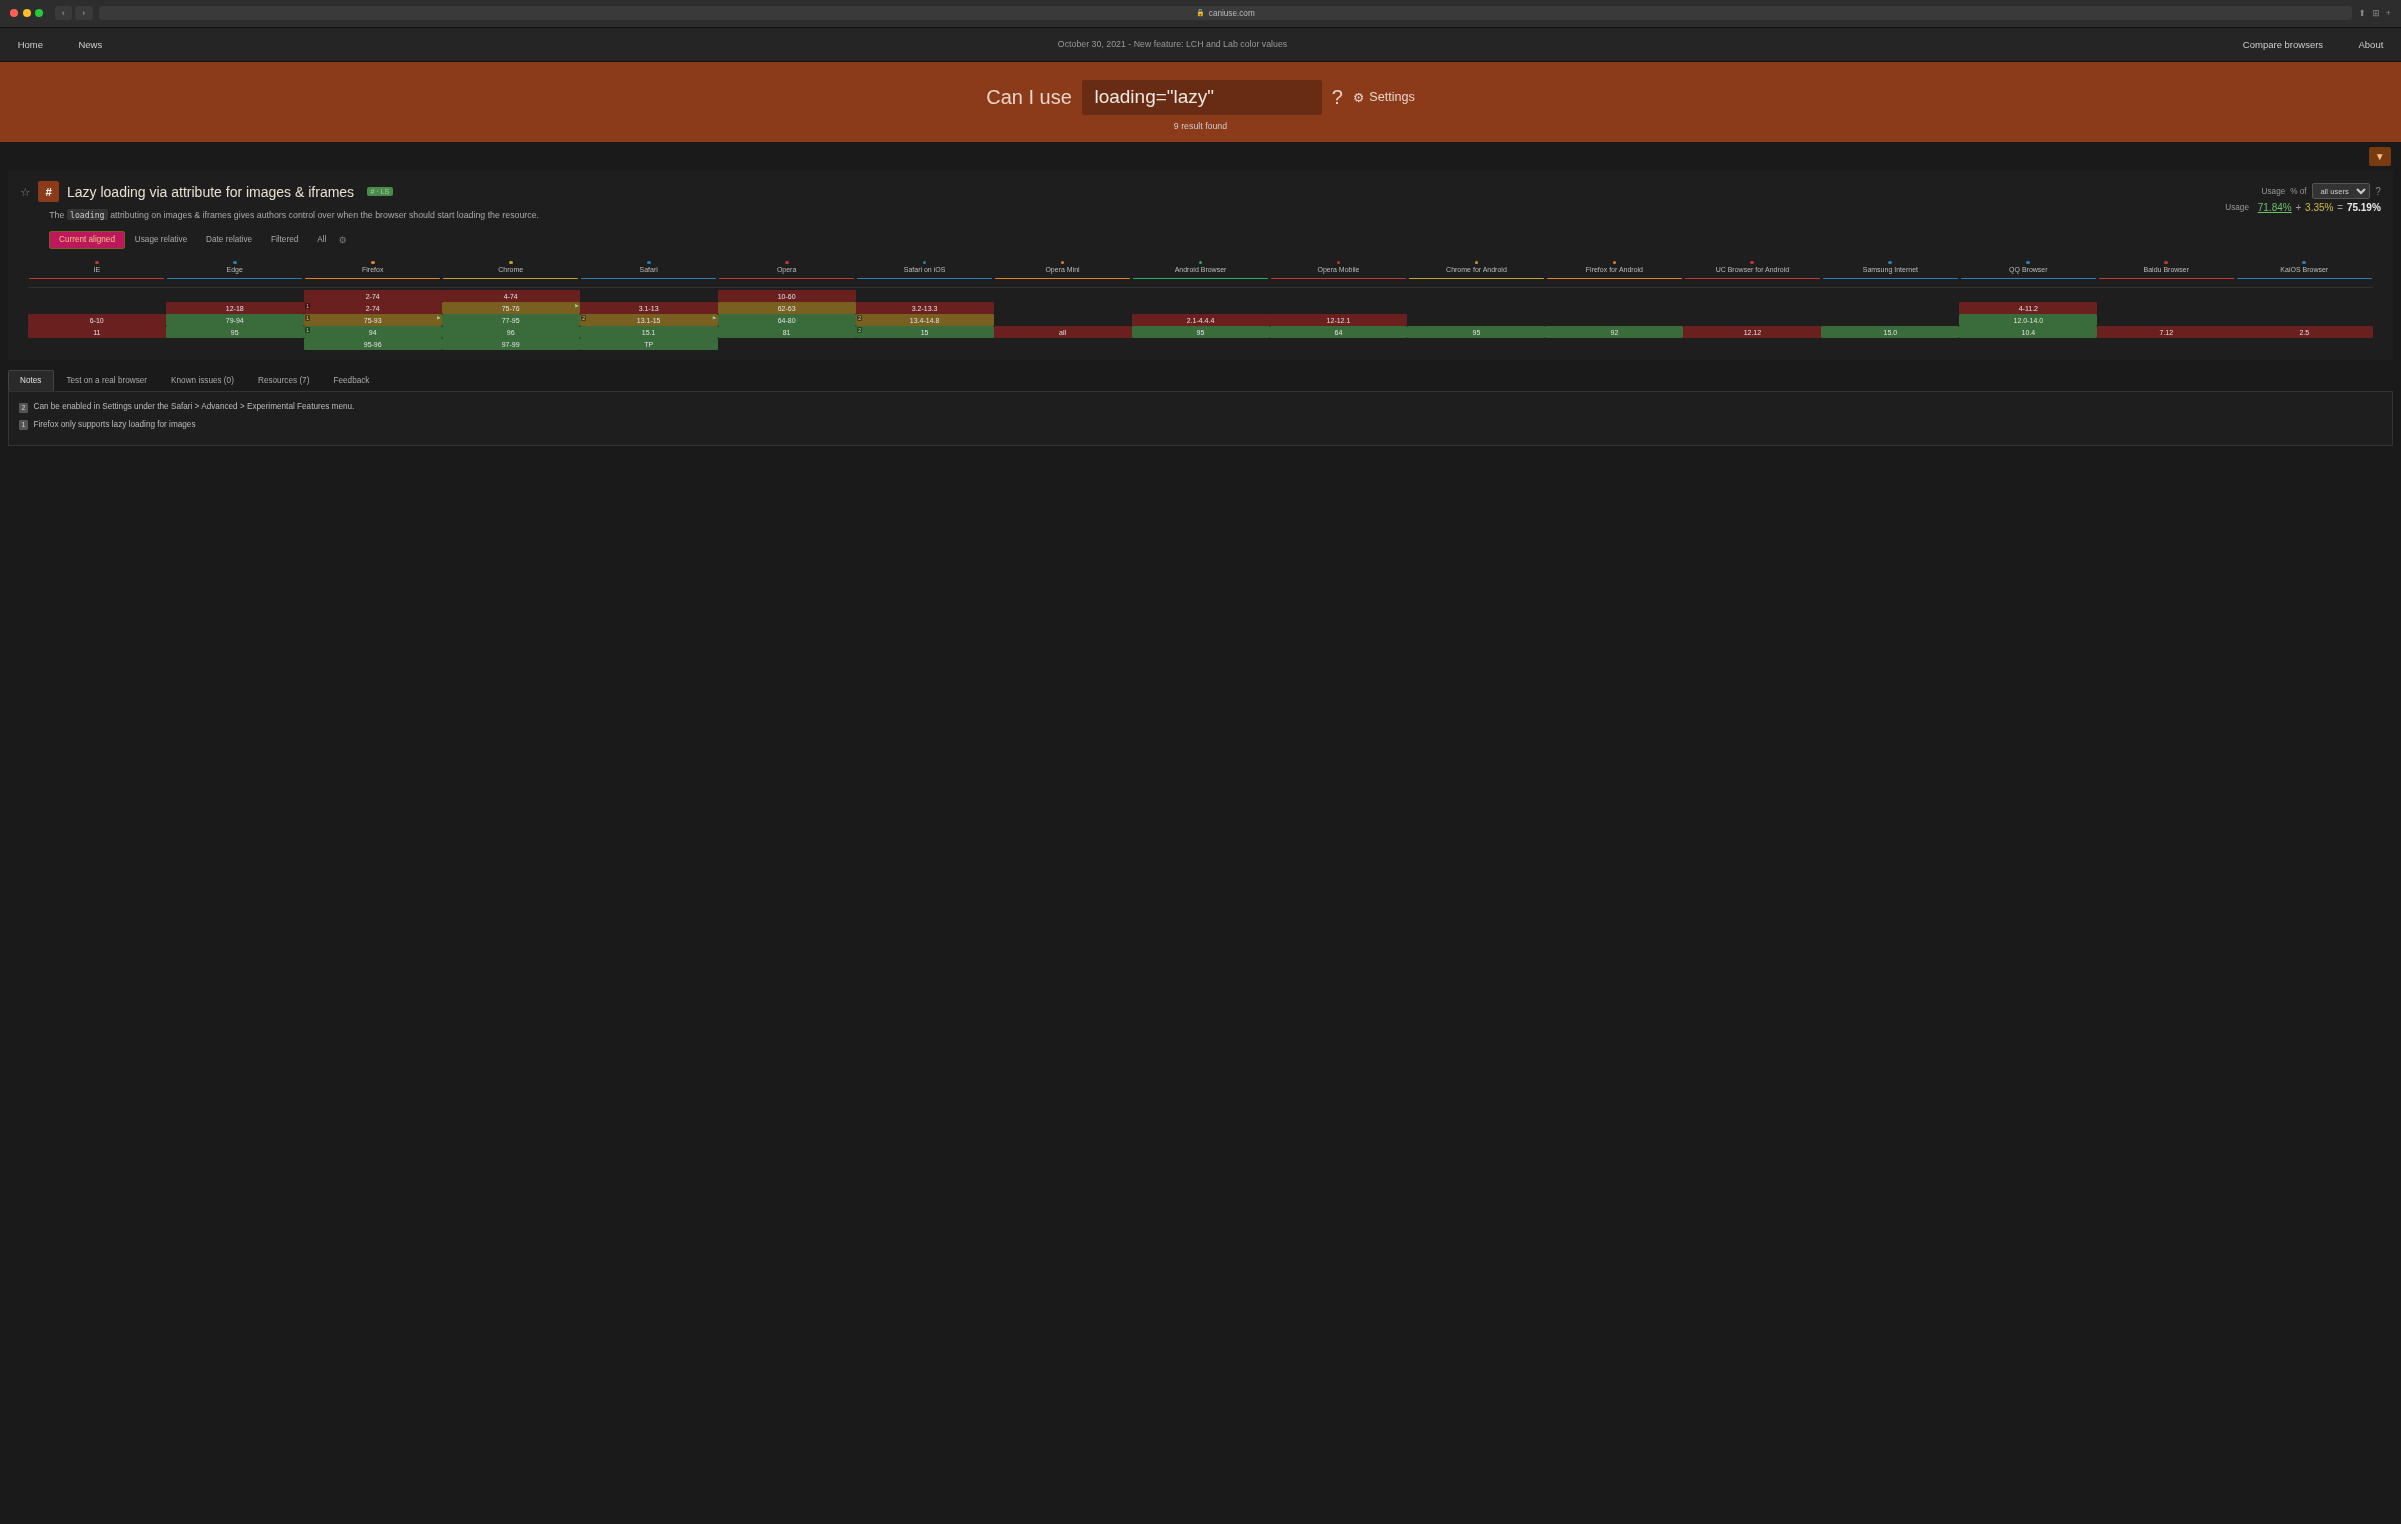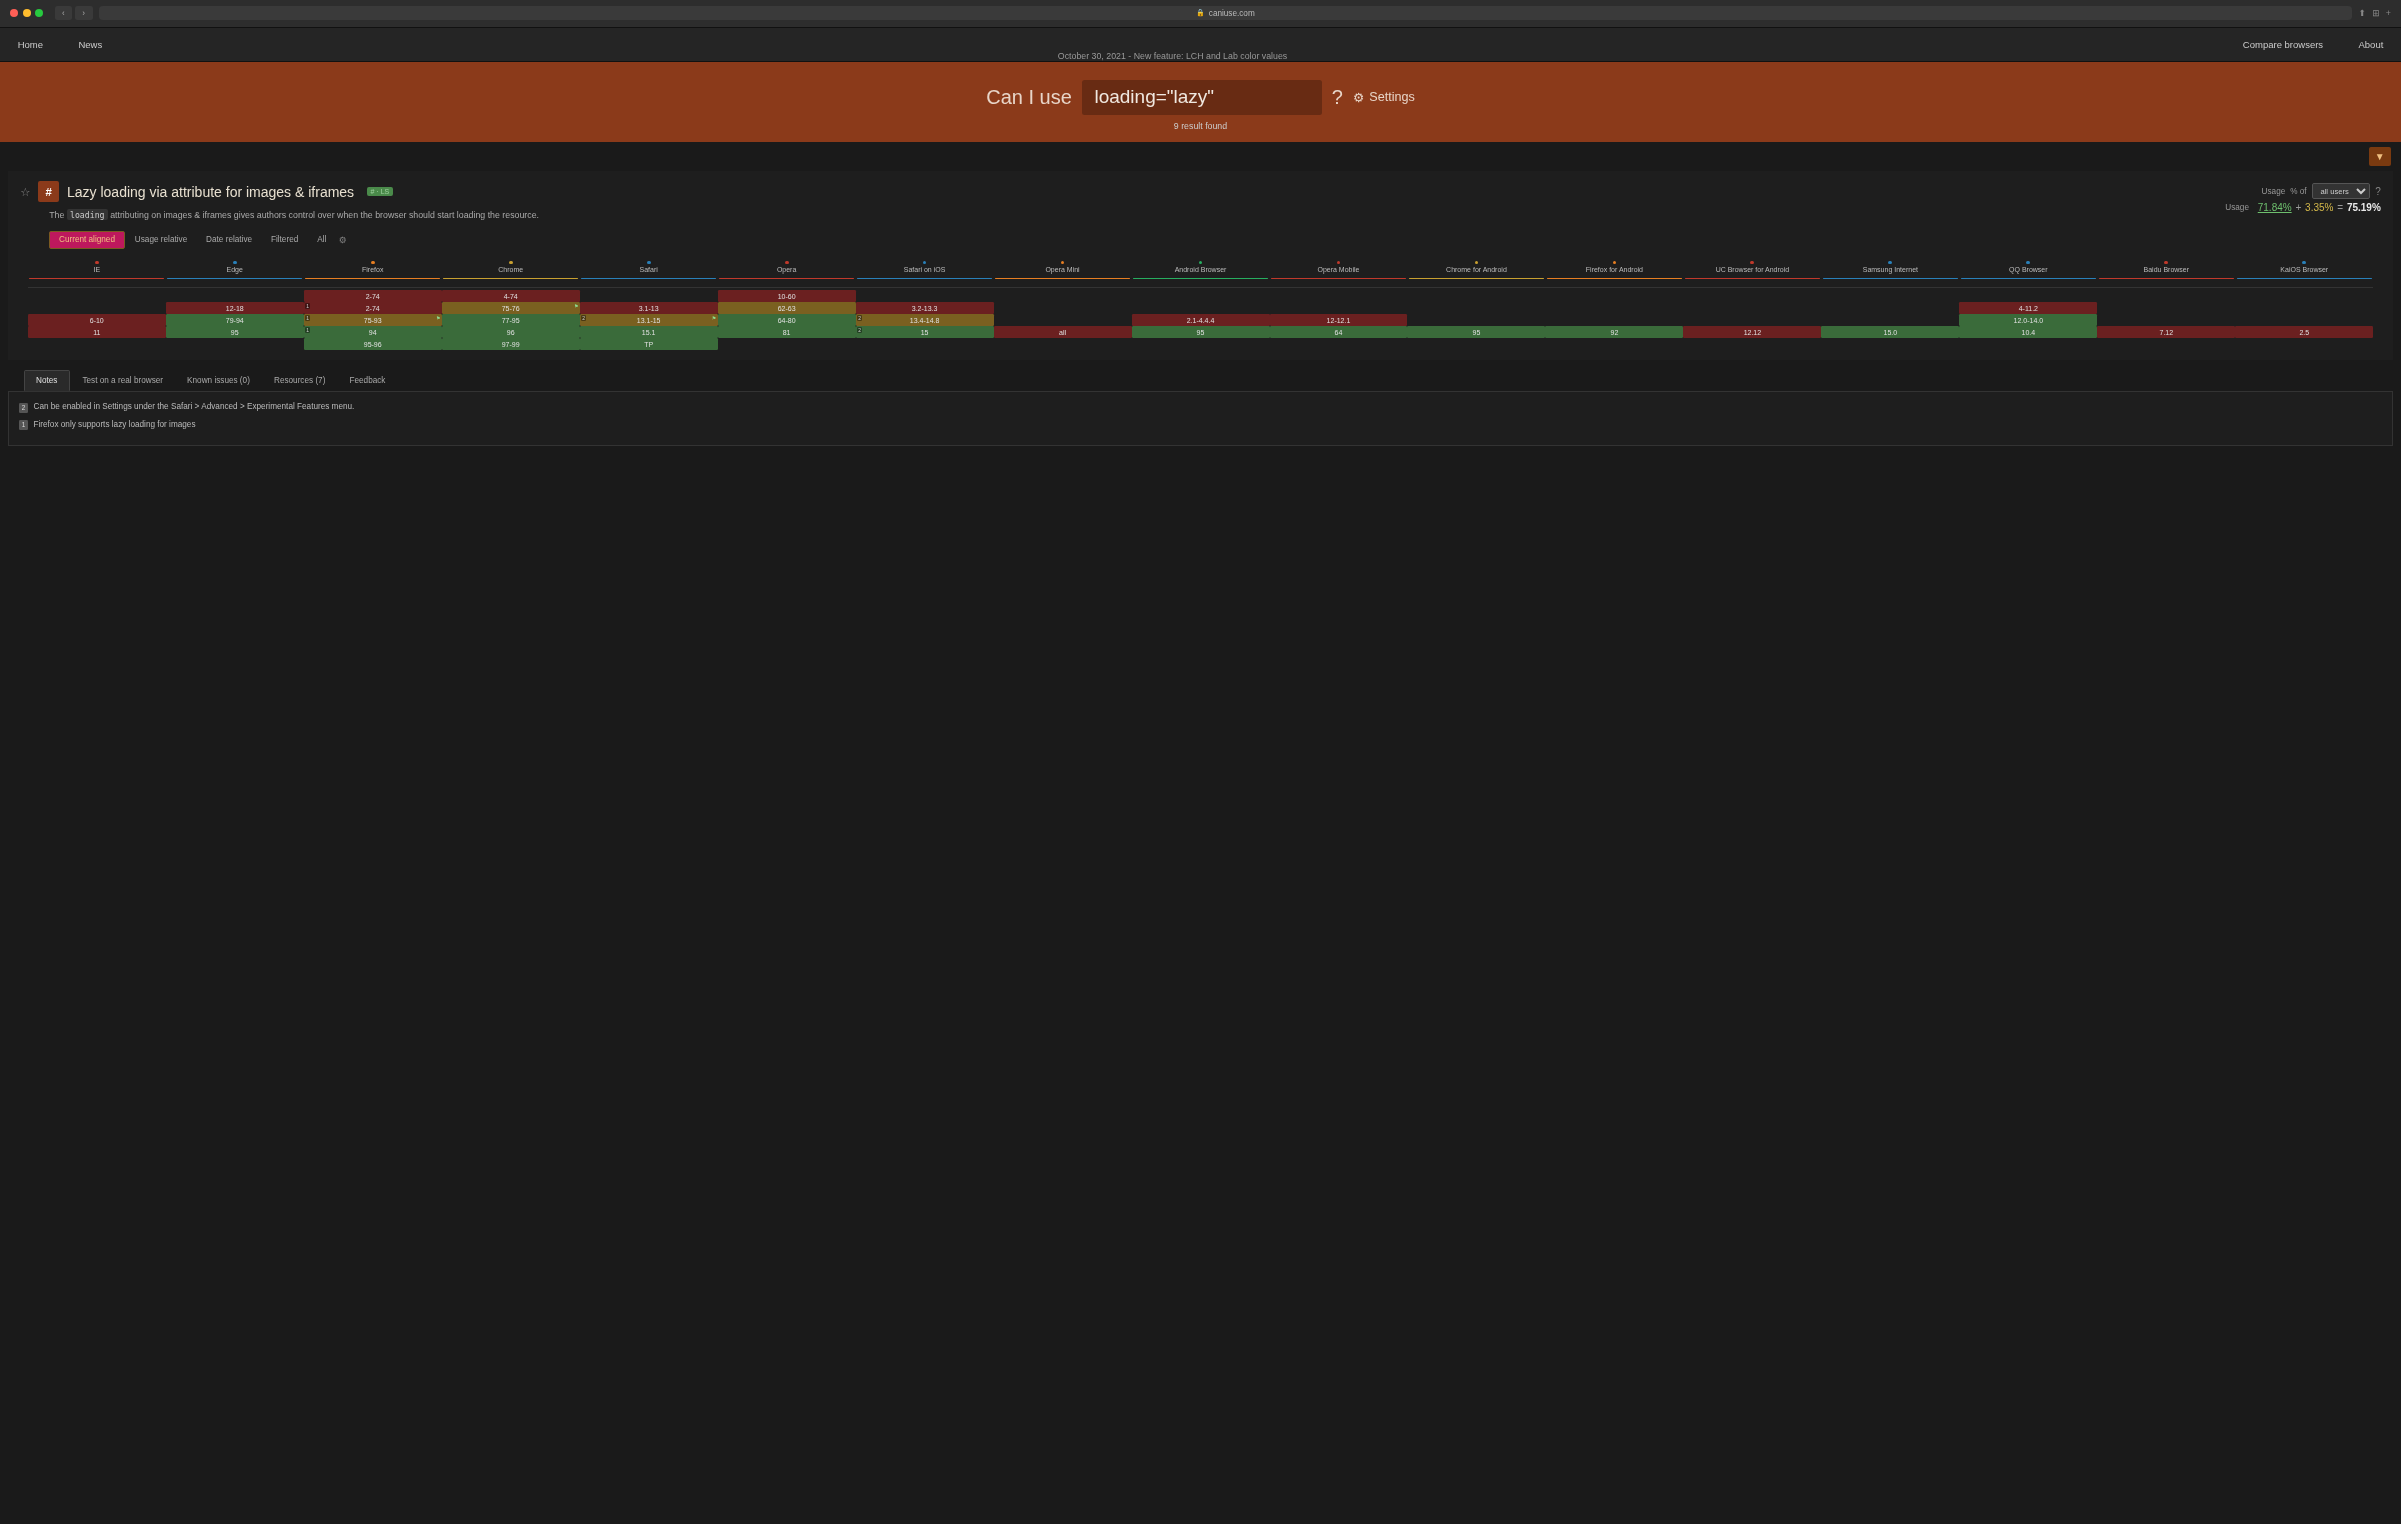--- a/index.html
+++ b/index.html
@@ -46,21 +46,21 @@
     }
     .nav-item {
       padding: 11.4px 17.7px;
       color: #ccc;
       cursor: pointer;
       font-size: 9.5px;
       text-decoration: none;
       display: flex; align-items: center;
     }
     .nav-center {
-      flex: 1; display: flex; align-items: flex-end; justify-content: center;
+      flex: 1; display: flex; align-items: center; justify-content: center;
       font-size: 8.8px; color: #999;
     }
     .nav-right { display: flex; margin-left: auto; }
 
     
     .hero {
       background: #8b3a1a;
       padding: 17.7px 25px 11.4px;
       display: flex;
       flex-direction: column;
@@ -235,21 +235,20 @@
       color: #aaa;
       background: none;
       border: none;
       border-radius: 1.9px 1.9px 0 0;
     }
     .bottom-tab.active {
       background: #2a2a2a;
       color: #e0e0e0;
       border: 0.6px solid #444;
       border-bottom: 0.6px solid #2a2a2a;
-      margin-left: 16px;
     }
 
     
     .notes-content {
       background: #1e1e1e;
       margin: 0 7.6px;
       padding: 8.8px 10px;
       border: 0.6px solid #333;
       border-top: none;
     }

